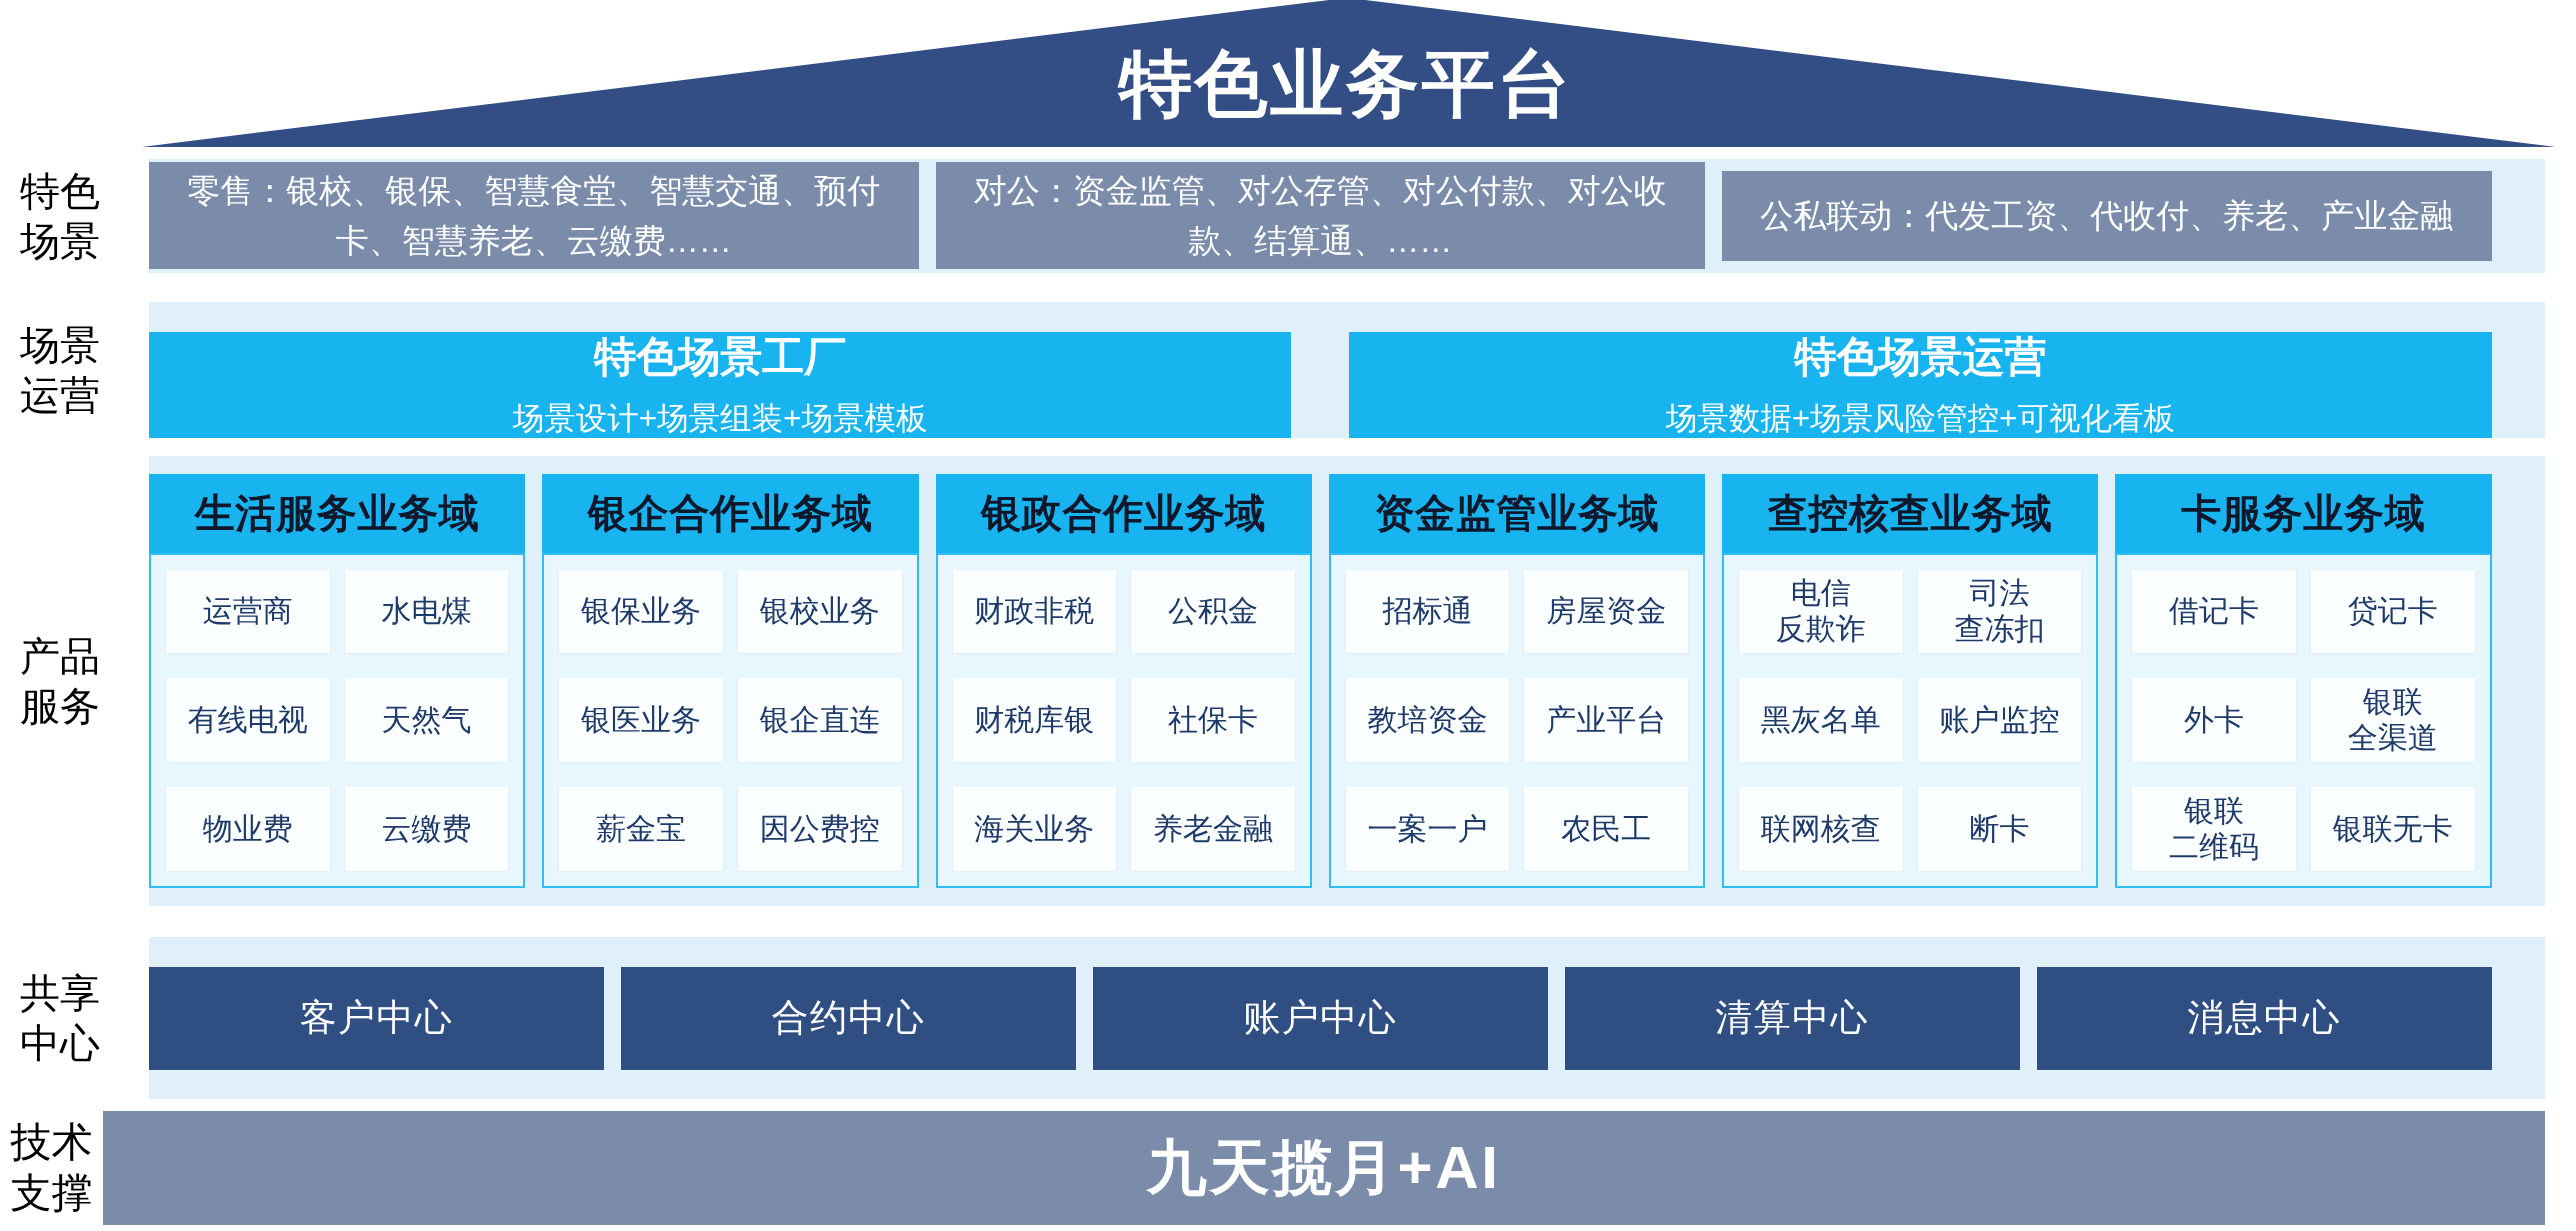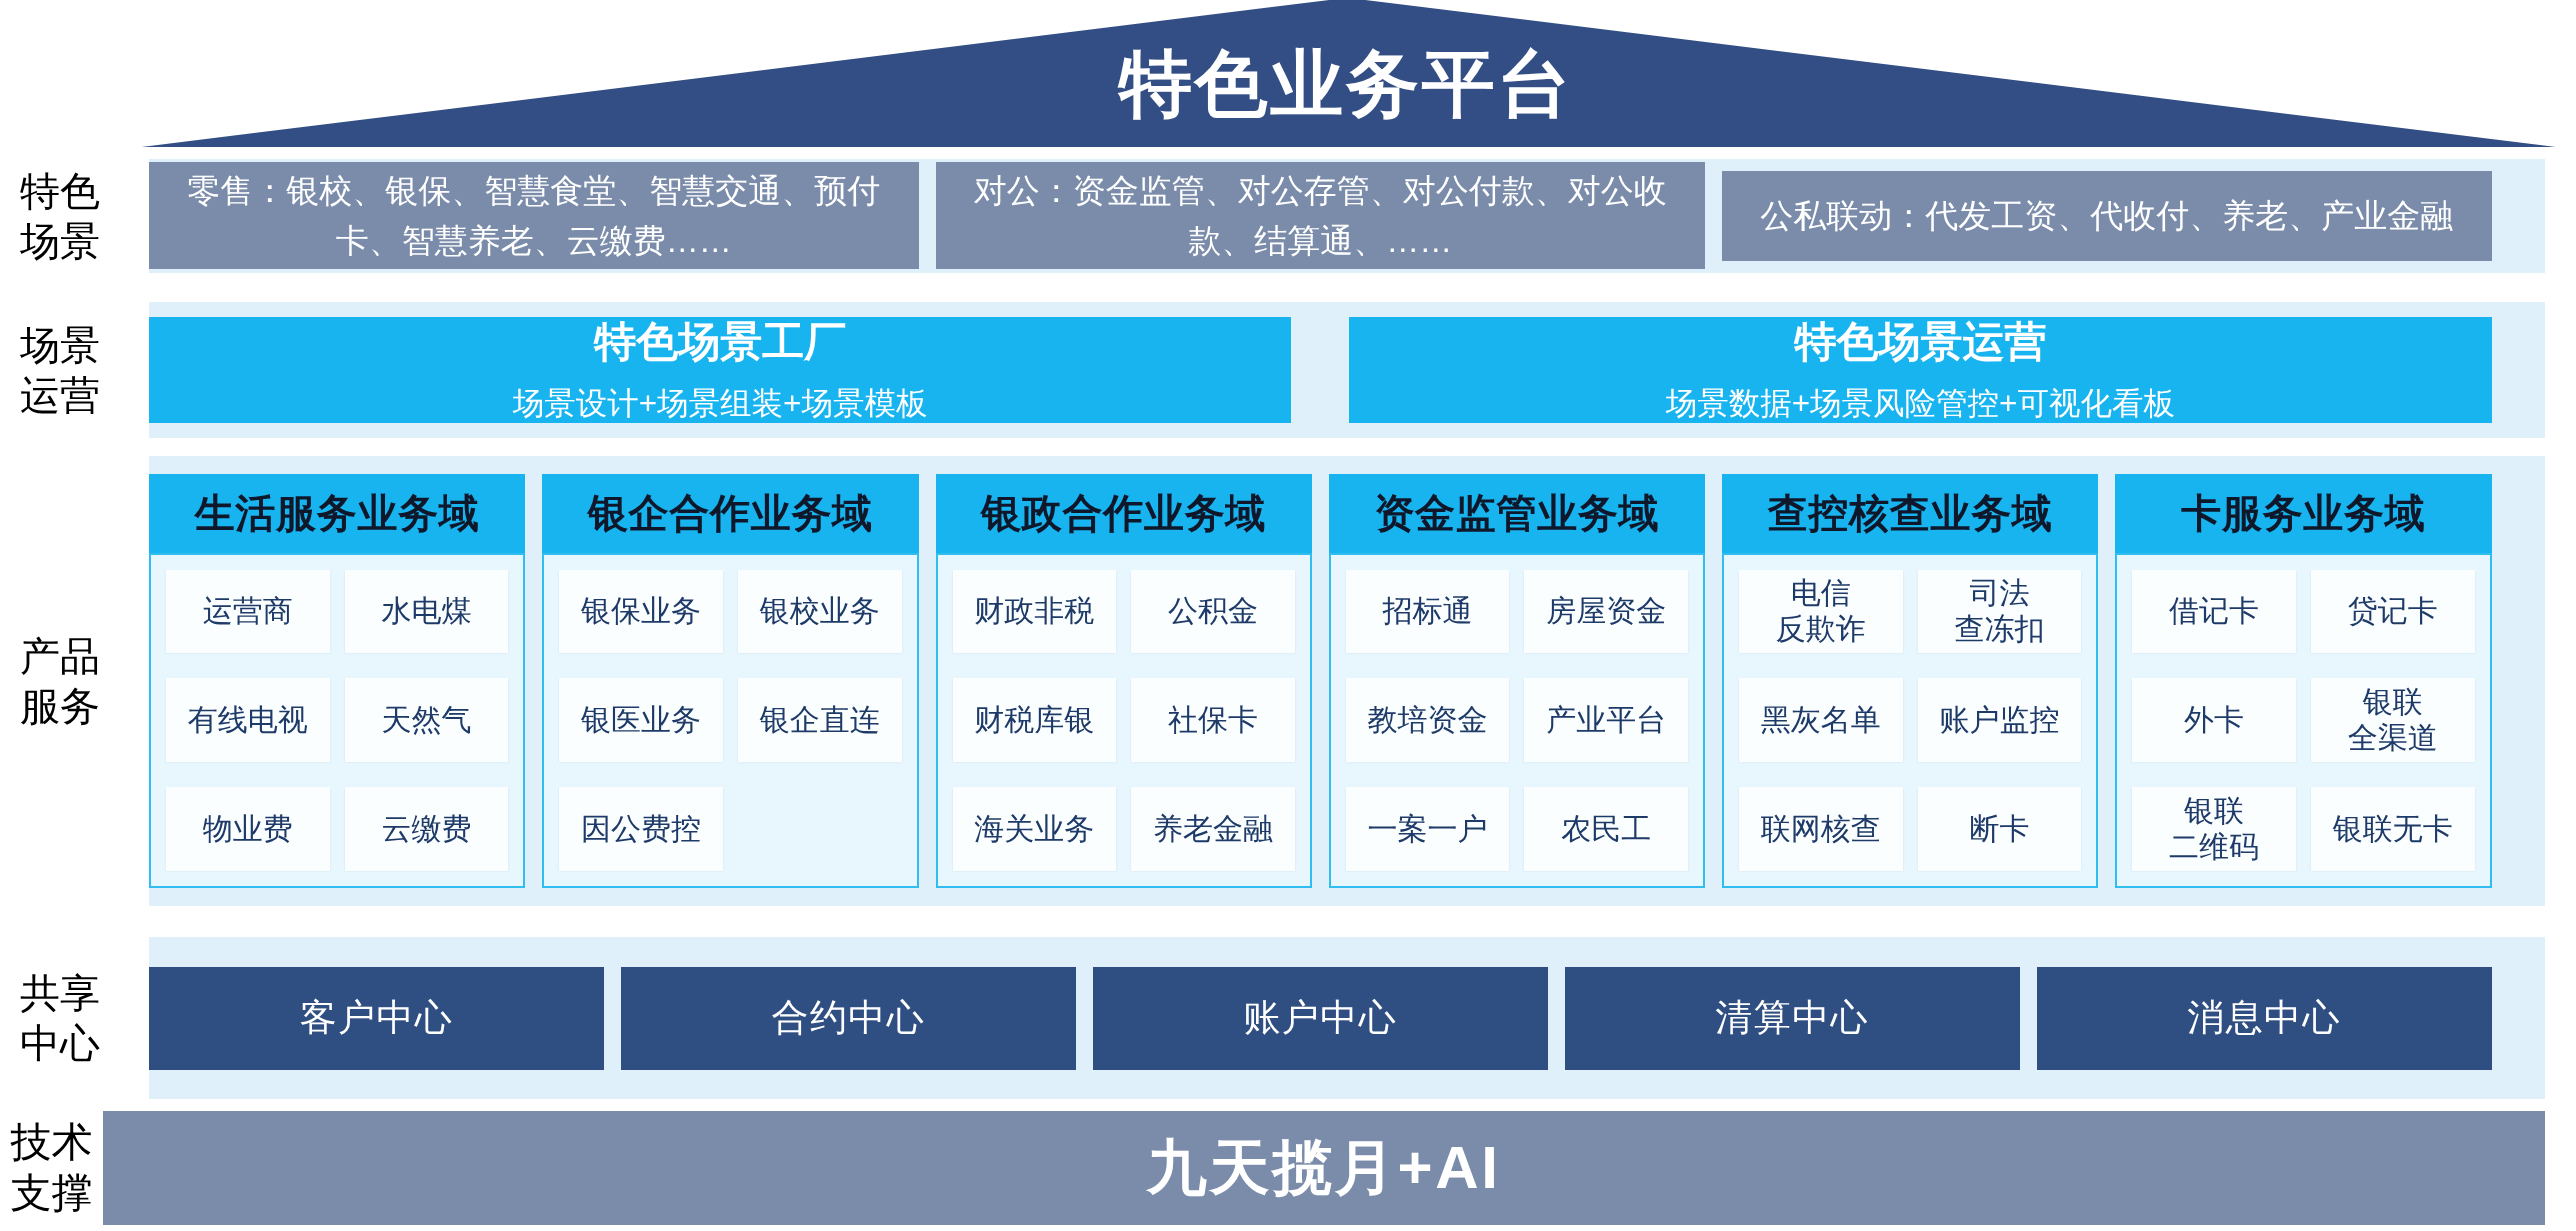--- a/index.html
+++ b/index.html
@@ -38,21 +38,21 @@
   .row-scene{margin-top:11.6px;height:114px;}
   .scene-band{display:flex;align-items:center;gap:17px;}
   .scene-box{
     flex:1;min-height:90px;background:var(--steel_blue,#7A8CAA);
     color:#ffffff;font-size:33px;line-height:1.5;
     display:flex;align-items:center;justify-content:center;text-align:center;
     padding:4.1px 13.7px;box-sizing:border-box;
   }
   
   .row-op{margin-top:29px;height:136px;}
-  .op-band{display:flex;align-items:center;gap:58px;}
+  .op-band{display:flex;align-items:flex-end;gap:58px;}
   .op-box{
     flex:1;height:106px;background:var(--cyan,#18B4EF);color:#ffffff;
     display:flex;flex-direction:column;align-items:center;justify-content:center;
     text-align:center;gap:13.7px;
   }
   .op-title{font-size:42px;font-weight:700;}
   .op-sub{font-size:31.5px;font-weight:400;}
   
   .row-product{margin-top:18px;height:450px;}
   .product-band{display:flex;gap:17px;padding-top:18px;padding-bottom:18px;}
@@ -151,20 +151,21 @@
         </div>
       </div>
 
       <div class="pcol">
         <div class="pcol-header">银企合作业务域</div>
         <div class="pcol-body">
           <div class="pitem">银保业务</div>
           <div class="pitem">银校业务</div>
           <div class="pitem">银医业务</div>
           <div class="pitem">银企直连</div>
+          <div class="pitem">薪金宝</div>
           <div class="pitem">因公费控</div>
         </div>
       </div>
 
       <div class="pcol">
         <div class="pcol-header">银政合作业务域</div>
         <div class="pcol-body">
           <div class="pitem">财政非税</div>
           <div class="pitem">公积金</div>
           <div class="pitem">财税库银</div>

